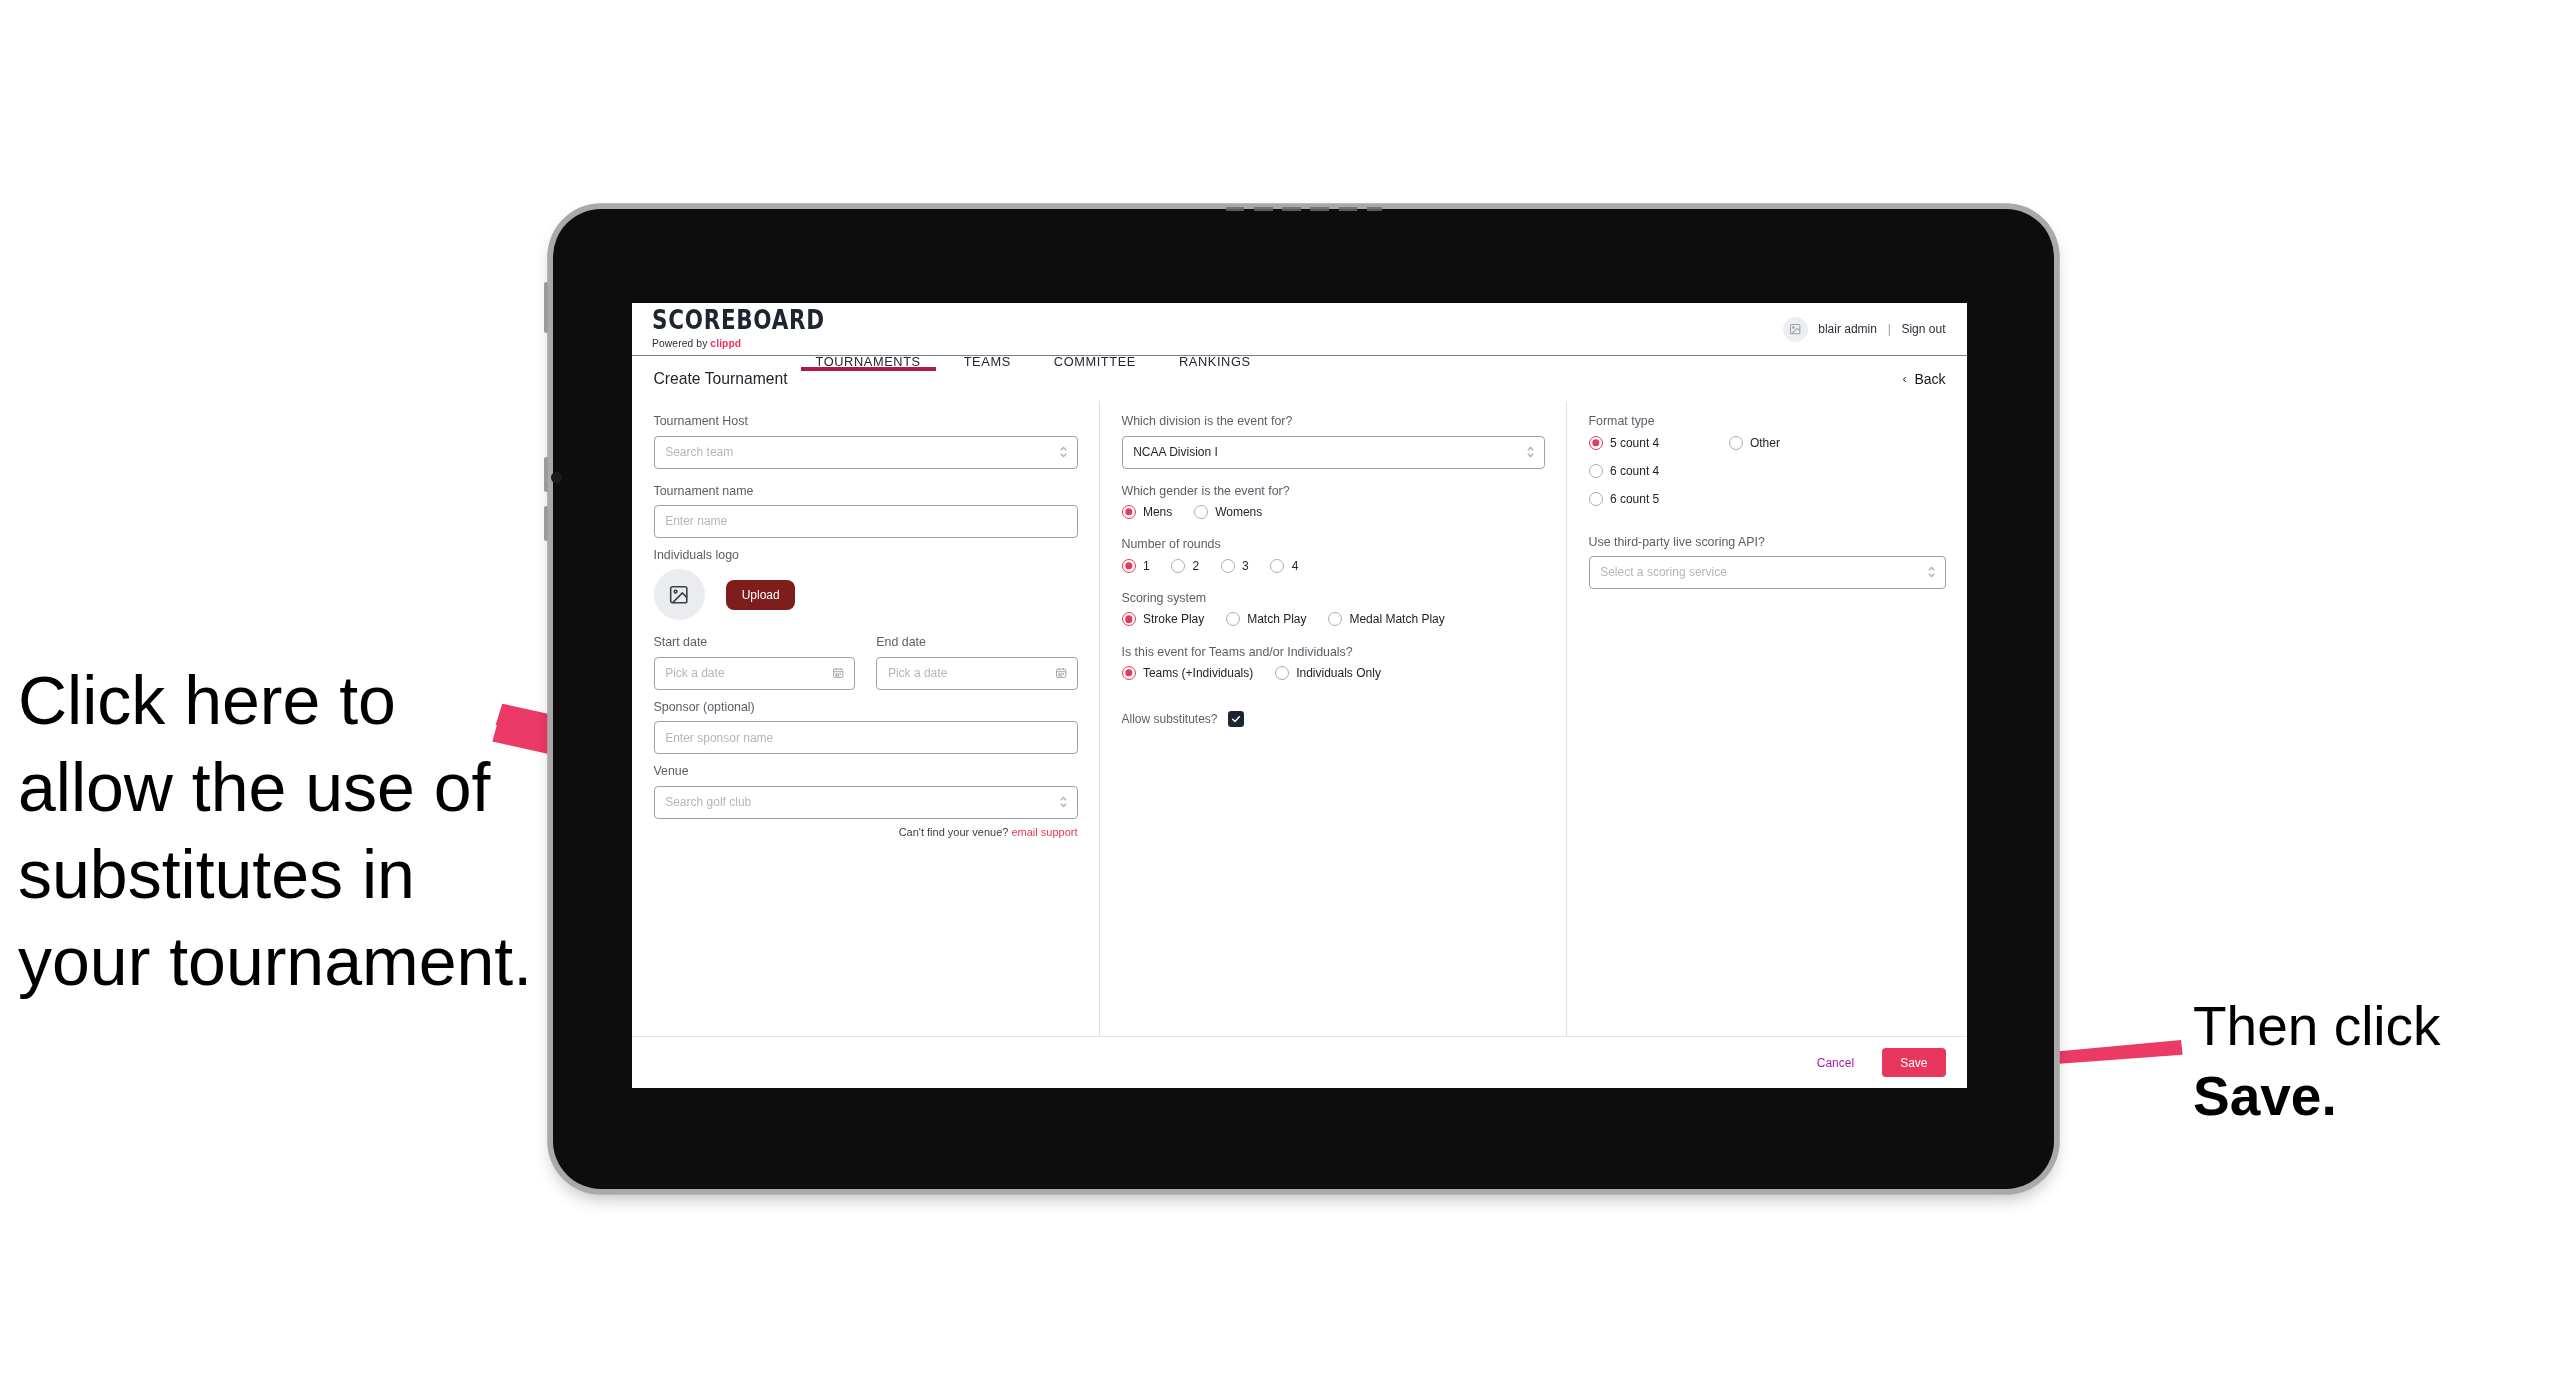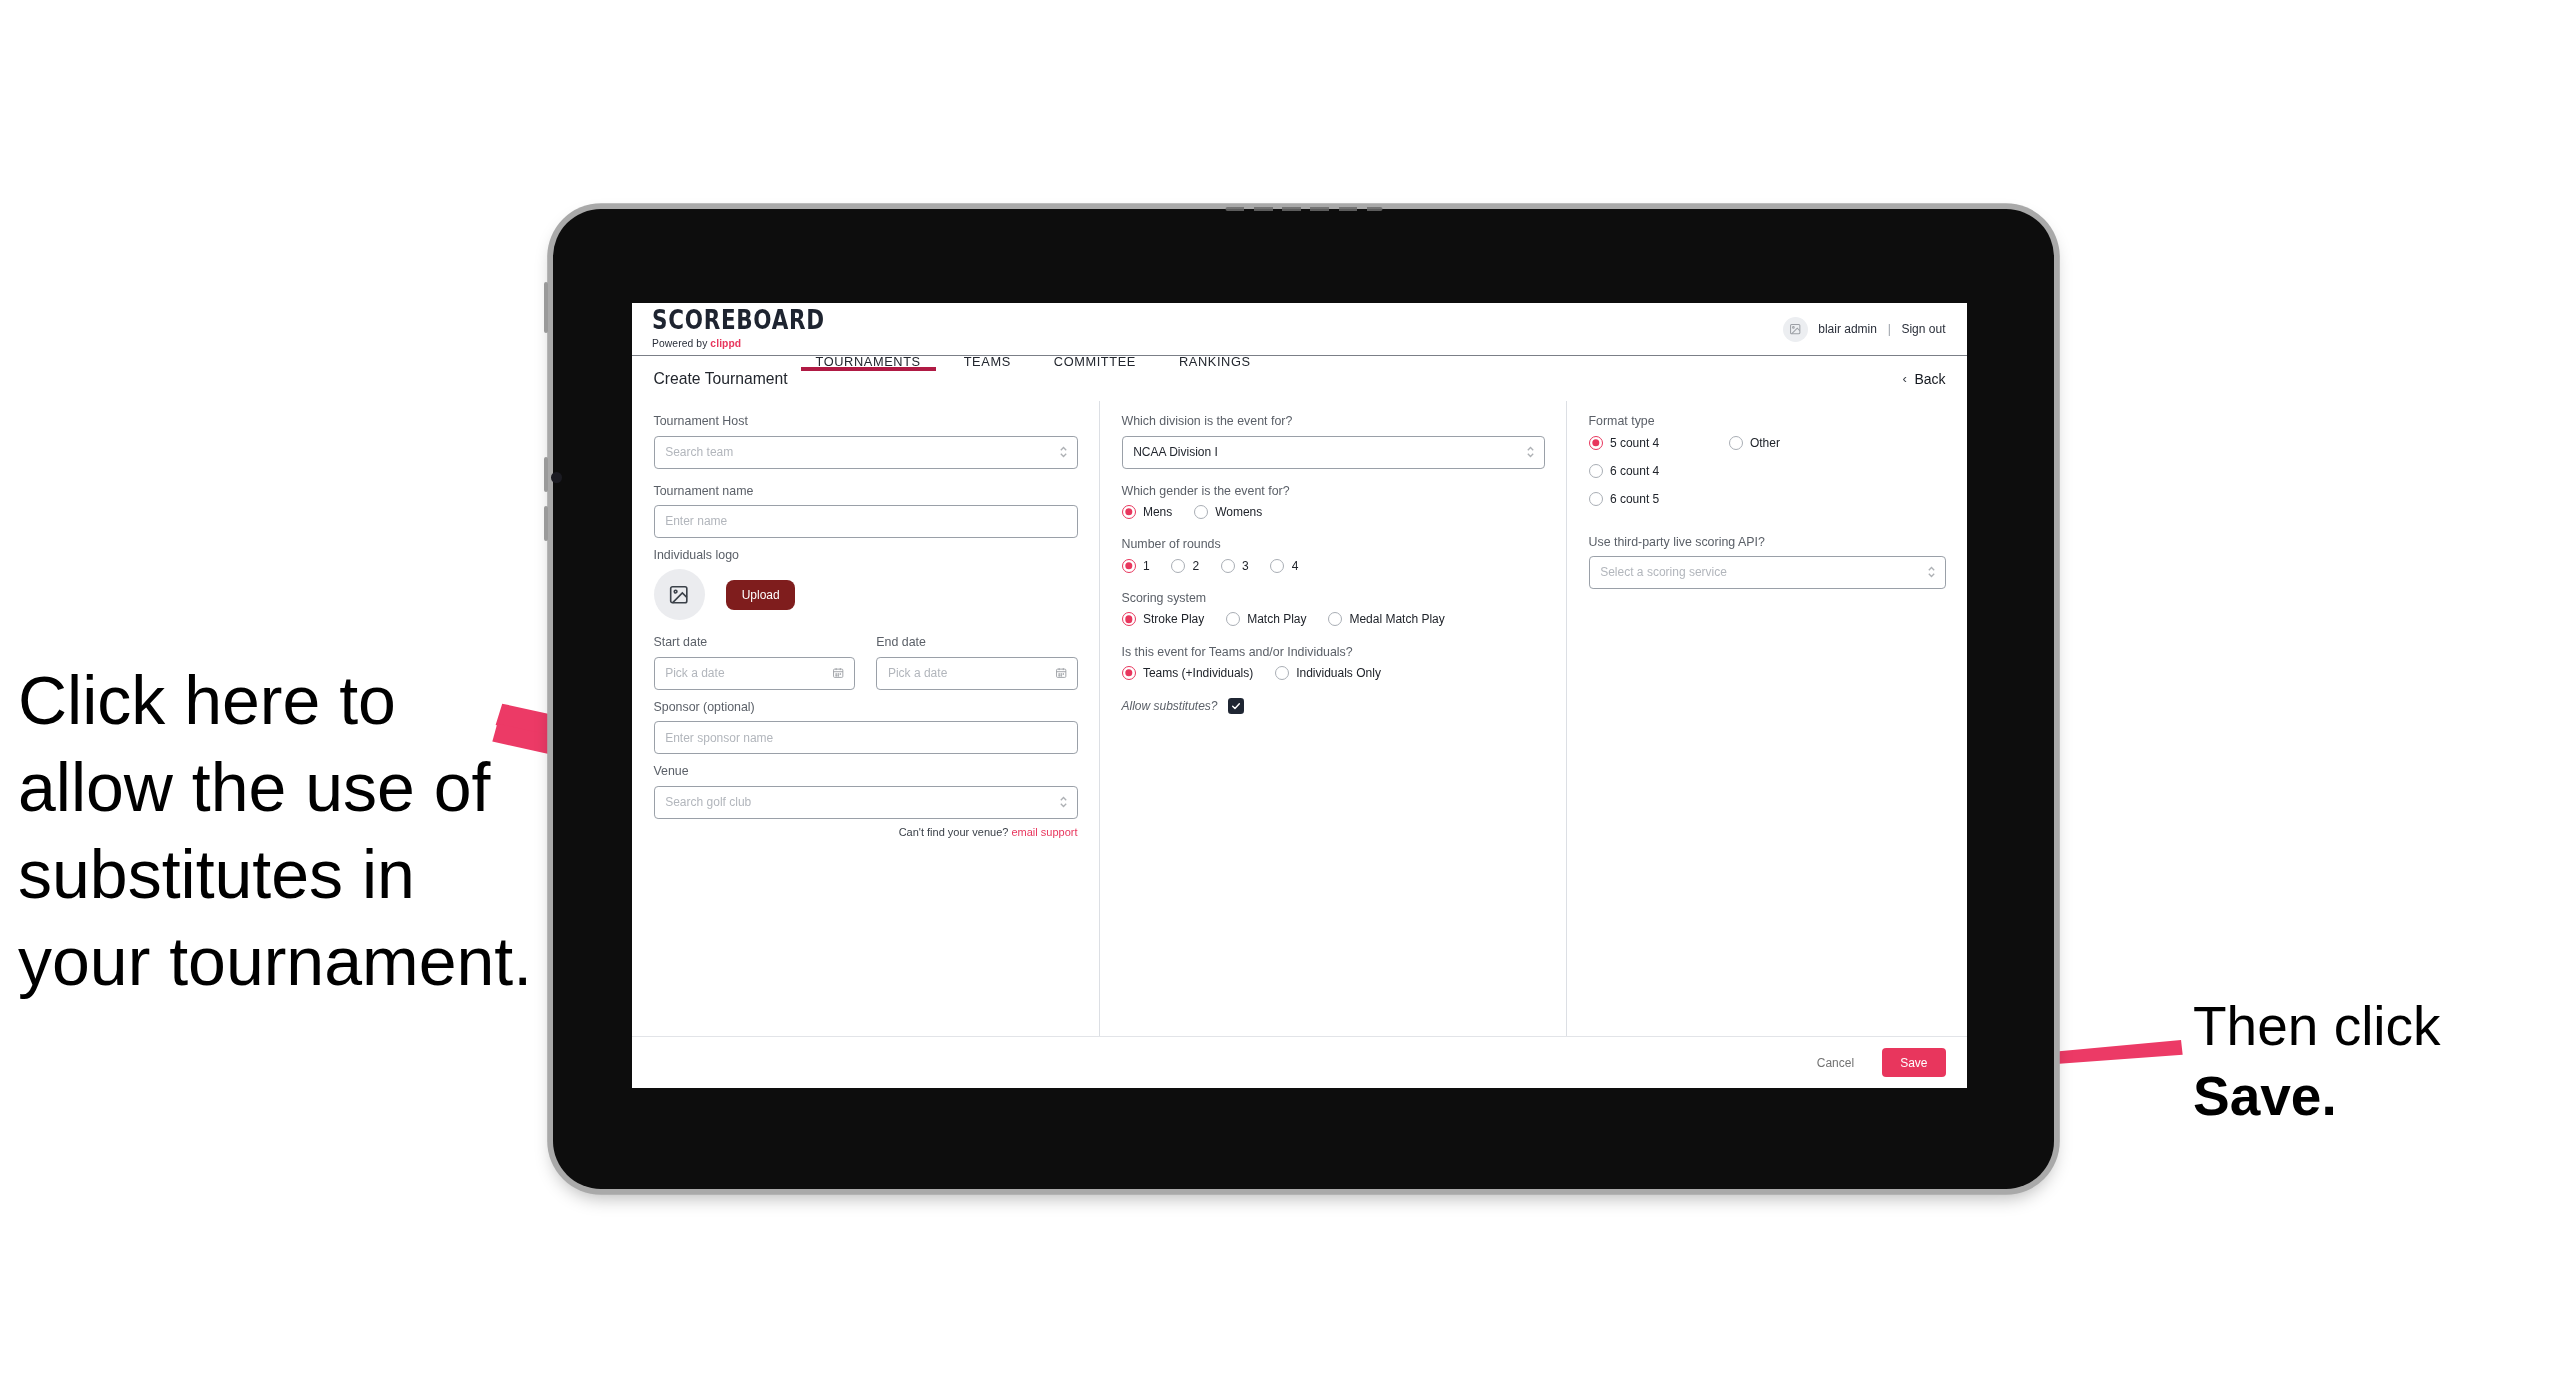--- a/index.html
+++ b/index.html
@@ -181,34 +181,34 @@
     content:""; position:absolute; left:50%; top:50%; transform:translate(-50%,-50%);
     width:7.4px; height:7.4px; border-radius:50%; background:#e8365d;
   }
 
   .fmt-grid { display:flex; }
   .fmt-col-a { width:140px; }
   .fmt-col-b { flex:1; }
   .fmt-item { margin-bottom:14px; }
 
   
-  .cb-row { display:flex; align-items:center; gap:10.7px; margin-top:18px;font-style:italic; }
+  .cb-row { display:flex; align-items:center; gap:10.7px; margin-top:31px; }
   .cb-label { font-size:12px; color:#5b6068; }
   .checkbox {
     width:15.7px; height:15.7px; border-radius:3.3px; background:#1f2633;
     display:flex; align-items:center; justify-content:center; cursor:pointer;
   }
 
   
   #app-footer {
     height:51px; flex:0 0 auto;
     display:flex; align-items:center; justify-content:flex-end;
     gap:18px; padding-right:21.5px; background:#fff;
   }
-  #cancel-btn { font-size:12px; color:#737373; cursor:pointer; padding:6.6px 10px; }
+  #cancel-btn { font-size:12px; color:#a21caf; cursor:pointer; padding:6.6px 10px; }
   #save-btn {
     background:#e8365d; color:#fff; font-size:12px;
     padding:7.4px 18px; border-radius:4.1px; cursor:pointer;
   }
 </style>
 </head>
 <body>
 
 <div class="annot" id="annot-left">Click here to allow the use of substitutes in your tournament.</div>
 

